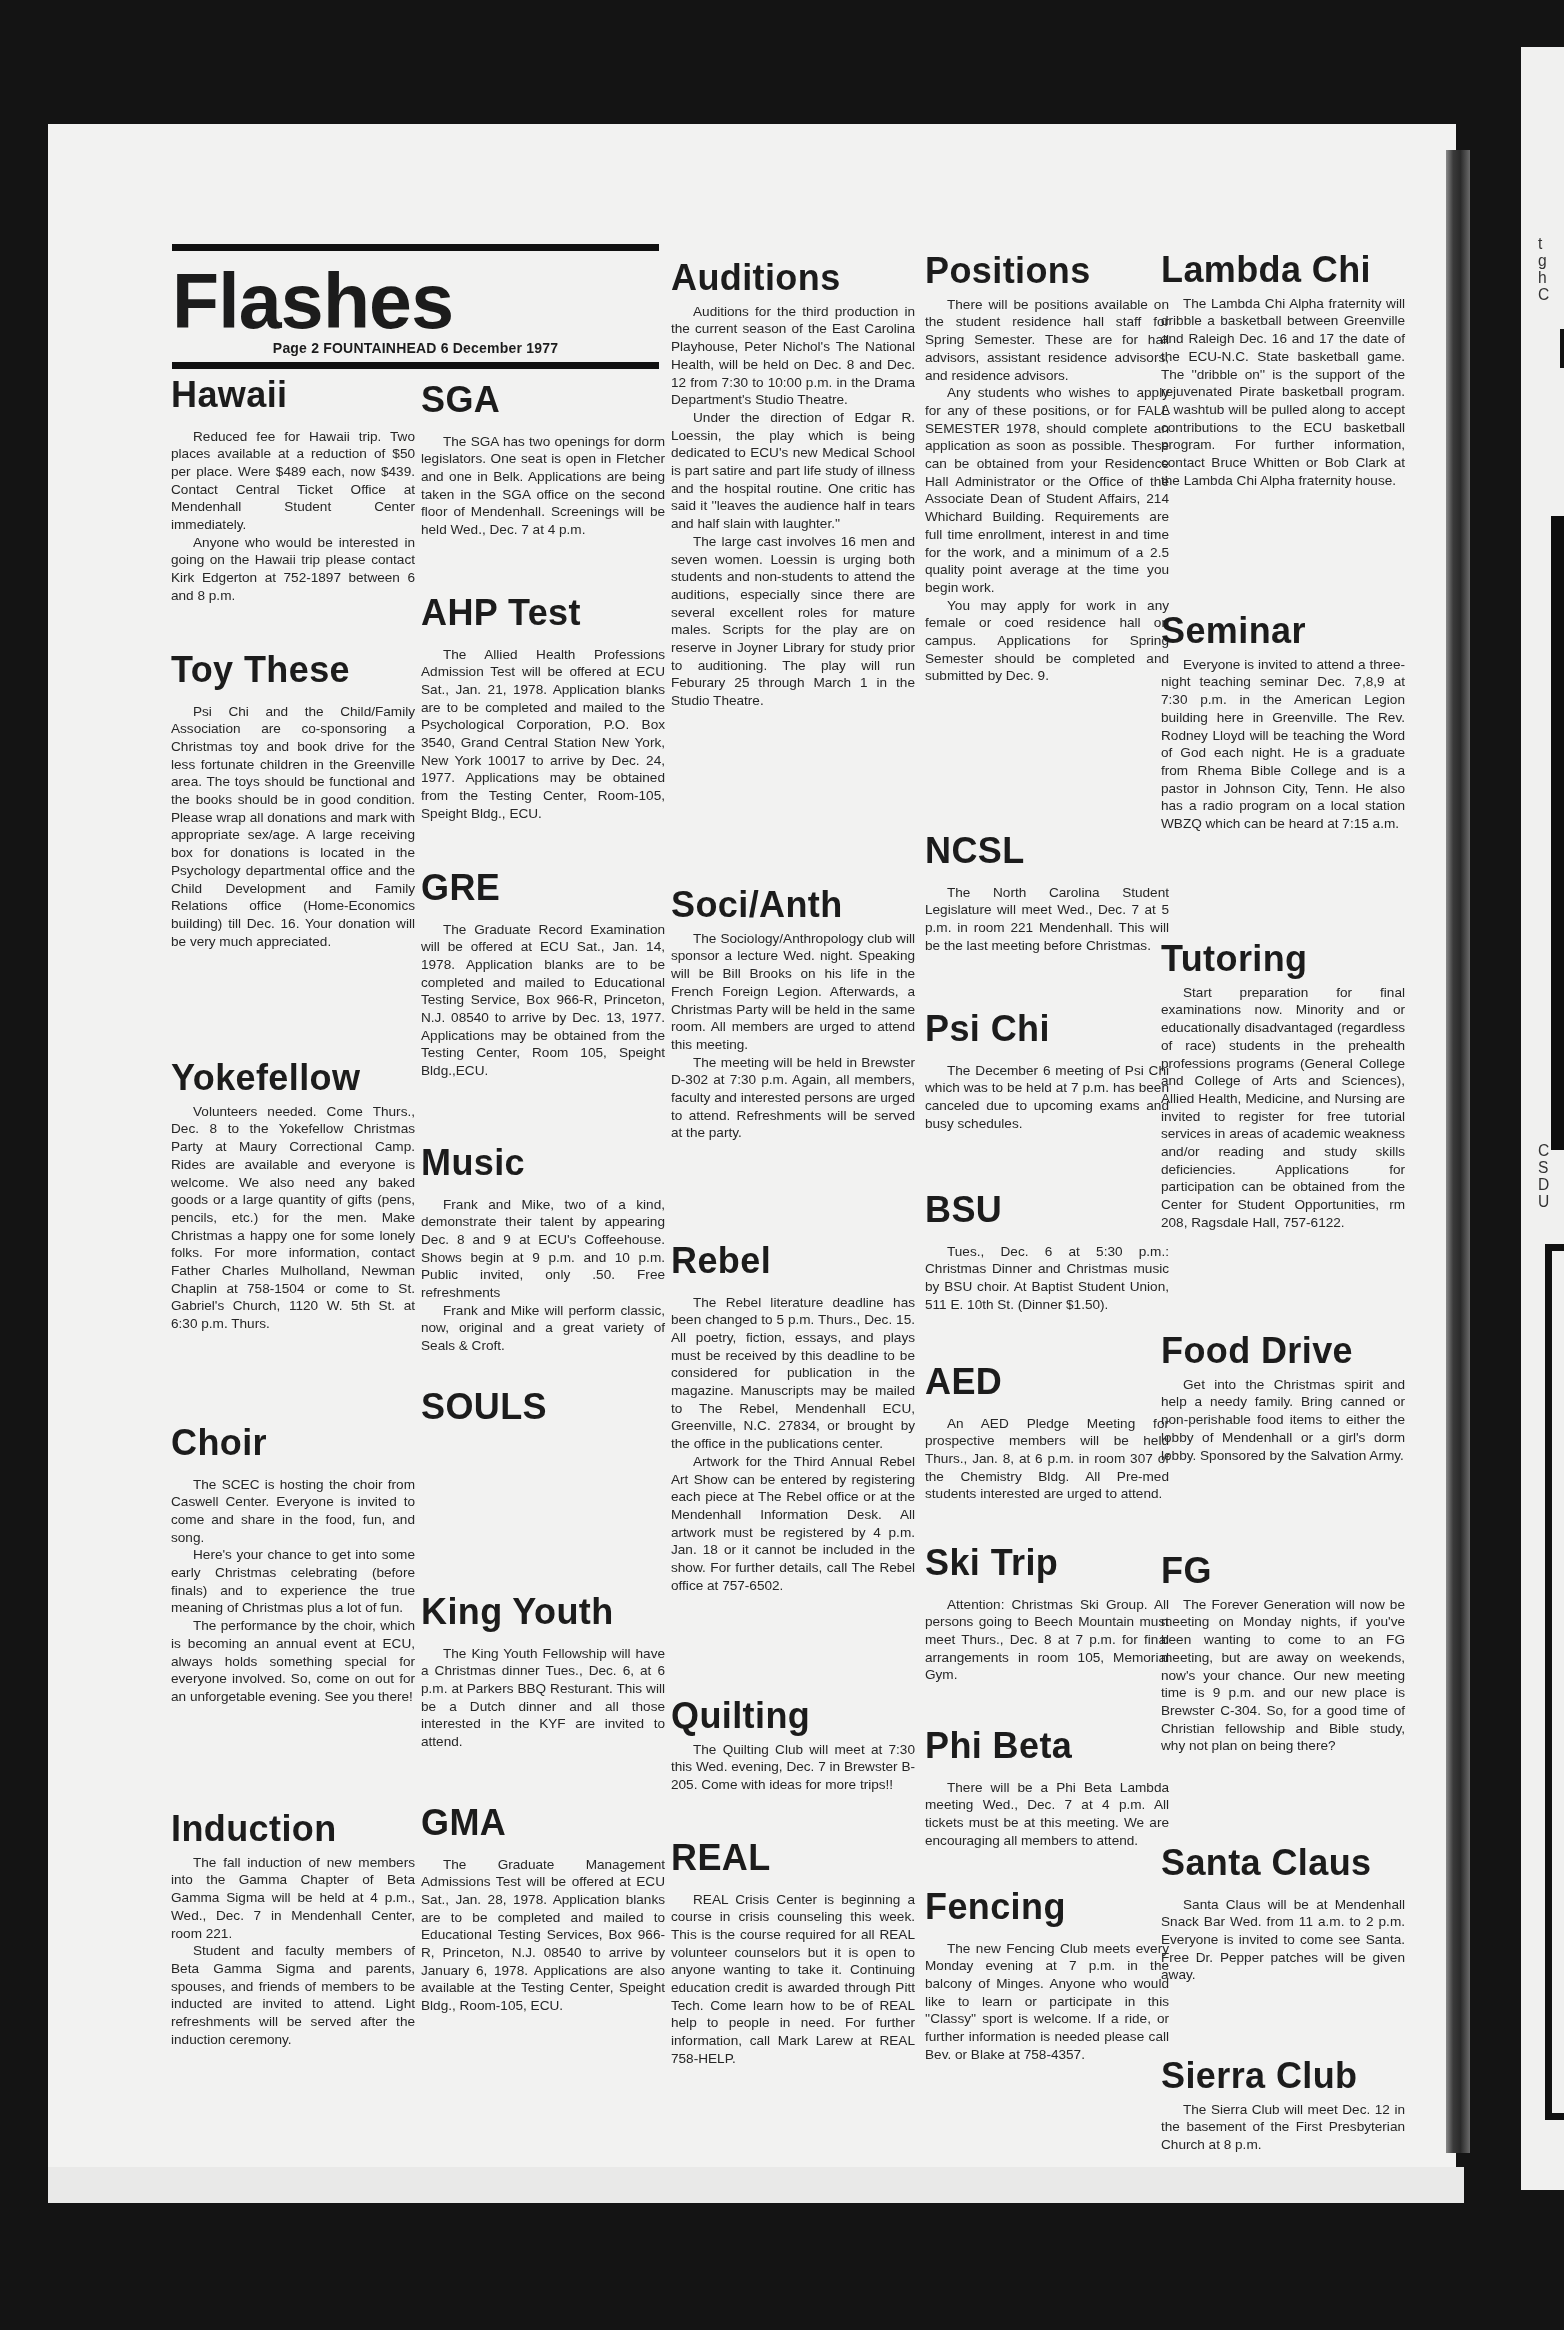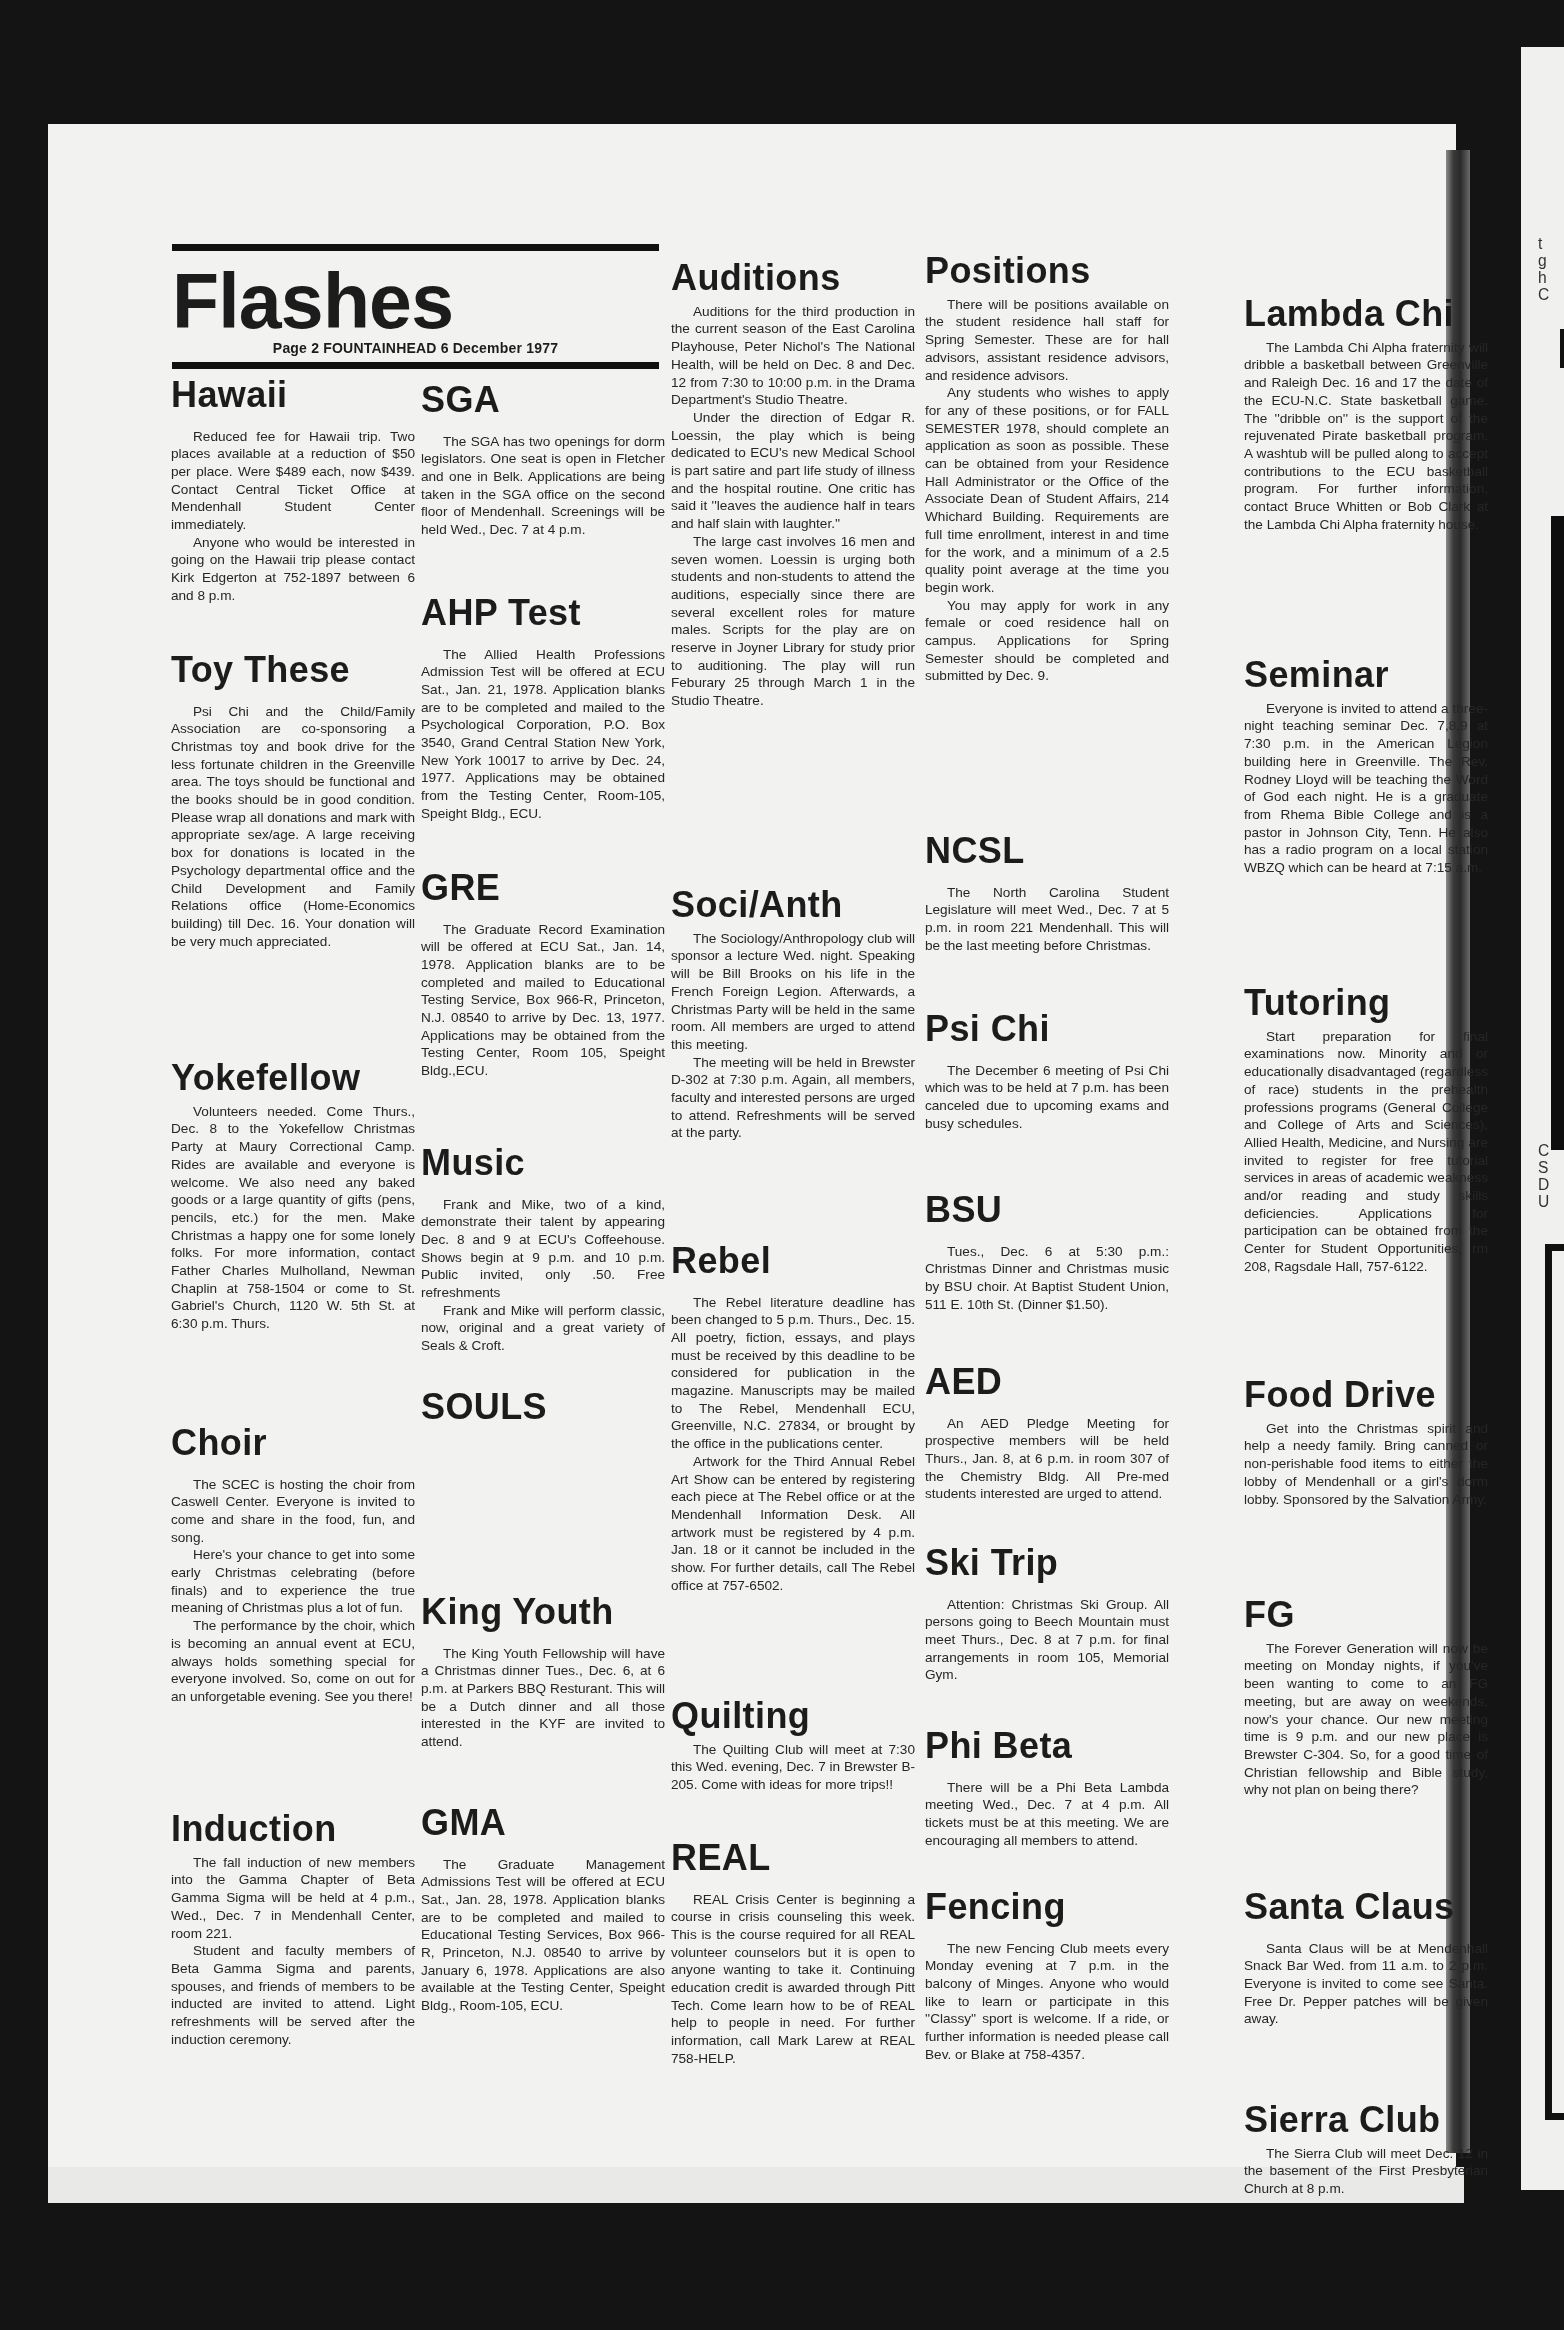--- a/index.html
+++ b/index.html
@@ -191,21 +191,21 @@
   <div class="item" style="height:144px">
     <h2>Phi Beta</h2>
     <p>There will be a Phi Beta Lambda meeting Wed., Dec. 7 at 4 p.m. All tickets must be at this meeting. We are encouraging all members to attend.</p>
   </div>
   <div class="item">
     <h2>Fencing</h2>
     <p>The new Fencing Club meets every Monday evening at 7 p.m. in the balcony of Minges. Anyone who would like to learn or participate in this ''Classy'' sport is welcome. If a ride, or further information is needed please call Bev. or Blake at 758-4357.</p>
   </div>
 </div>
 
-<div class="col" style="left:1244px; top:249px;margin-top:44px;">
+<div class="col" style="left:1161px; top:249px;">
   <div class="item tight" style="height:344px">
     <h2>Lambda Chi</h2>
     <p>The Lambda Chi Alpha fraternity will dribble a basketball between Greenville and Raleigh Dec. 16 and 17 the date of the ECU-N.C. State basketball game. The ''dribble on'' is the support of the rejuvenated Pirate basketball program. A washtub will be pulled along to accept contributions to the ECU basketball program. For further information, contact Bruce Whitten or Bob Clark at the Lambda Chi Alpha fraternity house.</p>
   </div>
   <div class="item tight" style="height:311px">
     <h2>Seminar</h2>
     <p>Everyone is invited to attend a three-night teaching seminar Dec. 7,8,9 at 7:30 p.m. in the American Legion building here in Greenville. The Rev. Rodney Lloyd will be teaching the Word of God each night. He is a graduate from Rhema Bible College and is a pastor in Johnson City, Tenn. He also has a radio program on a local station WBZQ which can be heard at 7:15 a.m.</p>
   </div>
   <div class="item tight" style="height:375px">
     <h2>Tutoring</h2>

